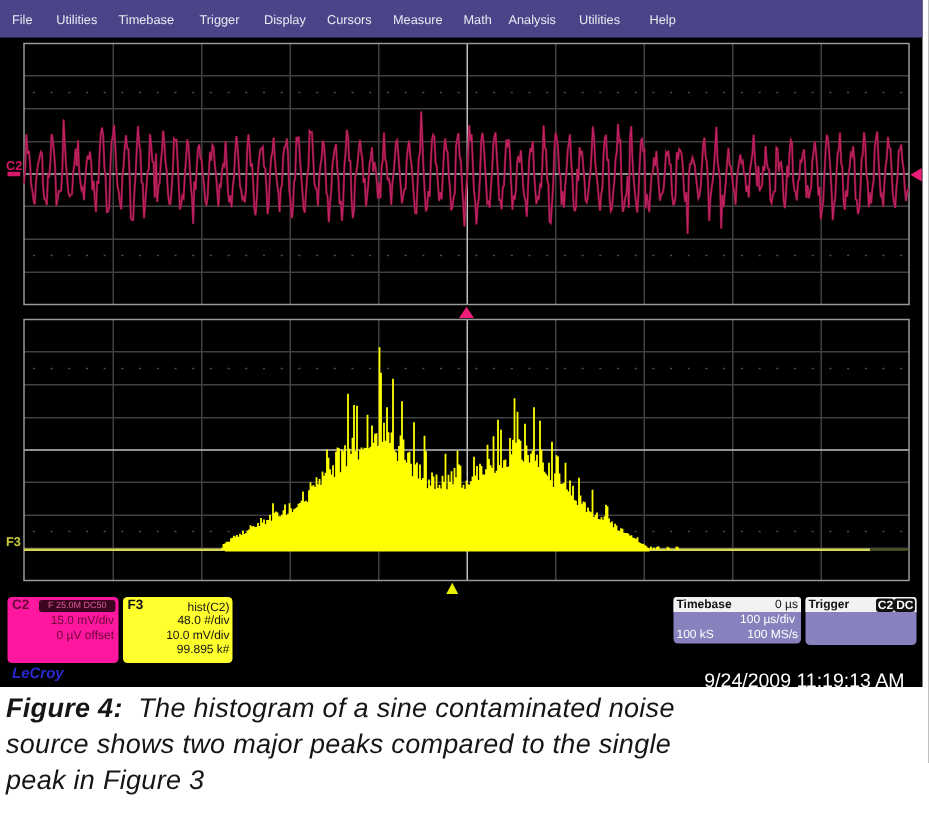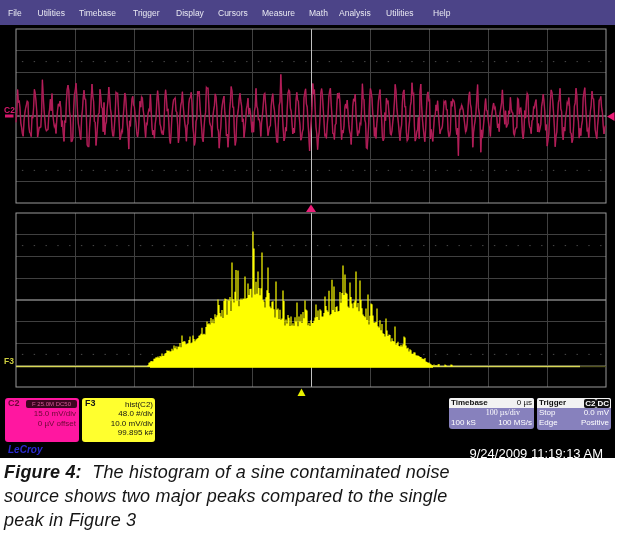--- a/index.html
+++ b/index.html
@@ -63,38 +63,28 @@
  <div style="position:absolute;left:3px;top:1px;font-weight:bold;font-size:9px;">F3</div>
  <div class="r" style="position:absolute;right:2px;top:1.5px;width:60px;">hist(C2)</div>
  <div class="r" style="position:absolute;right:2px;top:11px;width:68px;">48.0 #/div<br>10.0 mV/div<br>99.895 k#</div>
 </div>
 <div class="box" style="left:449px;top:398px;width:85px;height:31px;background:#8781bd;">
  <div class="hdr">
         <b style="position:absolute;left:2px;top:0;line-height:10px;">Timebase</b>
         <span style="position:absolute;right:2px;top:0;line-height:10px;font-weight:normal;">0 µs</span>
       </div>
  <div class="bdy">
-        <div class="r" style="padding:0 14px;font-family:Liberation Serif, serif;">100 µs/div</div>
+        <div class="r" style="padding:0 4px;">100 µs/div</div>
  <div style="padding:0 2px;">
           <span style="float:left">100 kS</span>
           <span style="float:right">100 MS/s</span>
         </div>
       </div>
 </div>
 <div class="box" style="left:537px;top:398px;width:74px;height:32px;background:#8781bd;">
  <div class="hdr">
         <b style="position:absolute;left:2px;top:0;line-height:10px;">Trigger</b>
         <span style="position:absolute;right:1px;top:0.5px;"><span class="badge">C2</span><span class="badge">DC</span></span>
       </div>
- <div class="bdy">
-        <div style="padding:0 2px;">
-          <span style="float:left">Stop</span>
-          <span style="float:right">0.0 mV</span>
-        </div>
- <div style="padding:0 2px;clear:both">
-          <span style="float:left">Edge</span>
-          <span style="float:right">Positive</span>
-        </div>
-      </div>
 </div>
 <div style="position:absolute;left:8px;top:444px;font-style:italic;font-weight:bold;font-size:10px;color:#2a2ad0;">LeCroy</div>
 <div style="position:absolute;right:12px;top:446px;font-size:13px;color:#fff;">9/24/2009 11:19:13 AM</div>
 </div>
 <div id="cap"><b>Figure 4:</b>&nbsp; The histogram of a sine contaminated noise<br>source shows two major peaks compared to the single<br>peak in Figure 3</div>
 </body></html>

